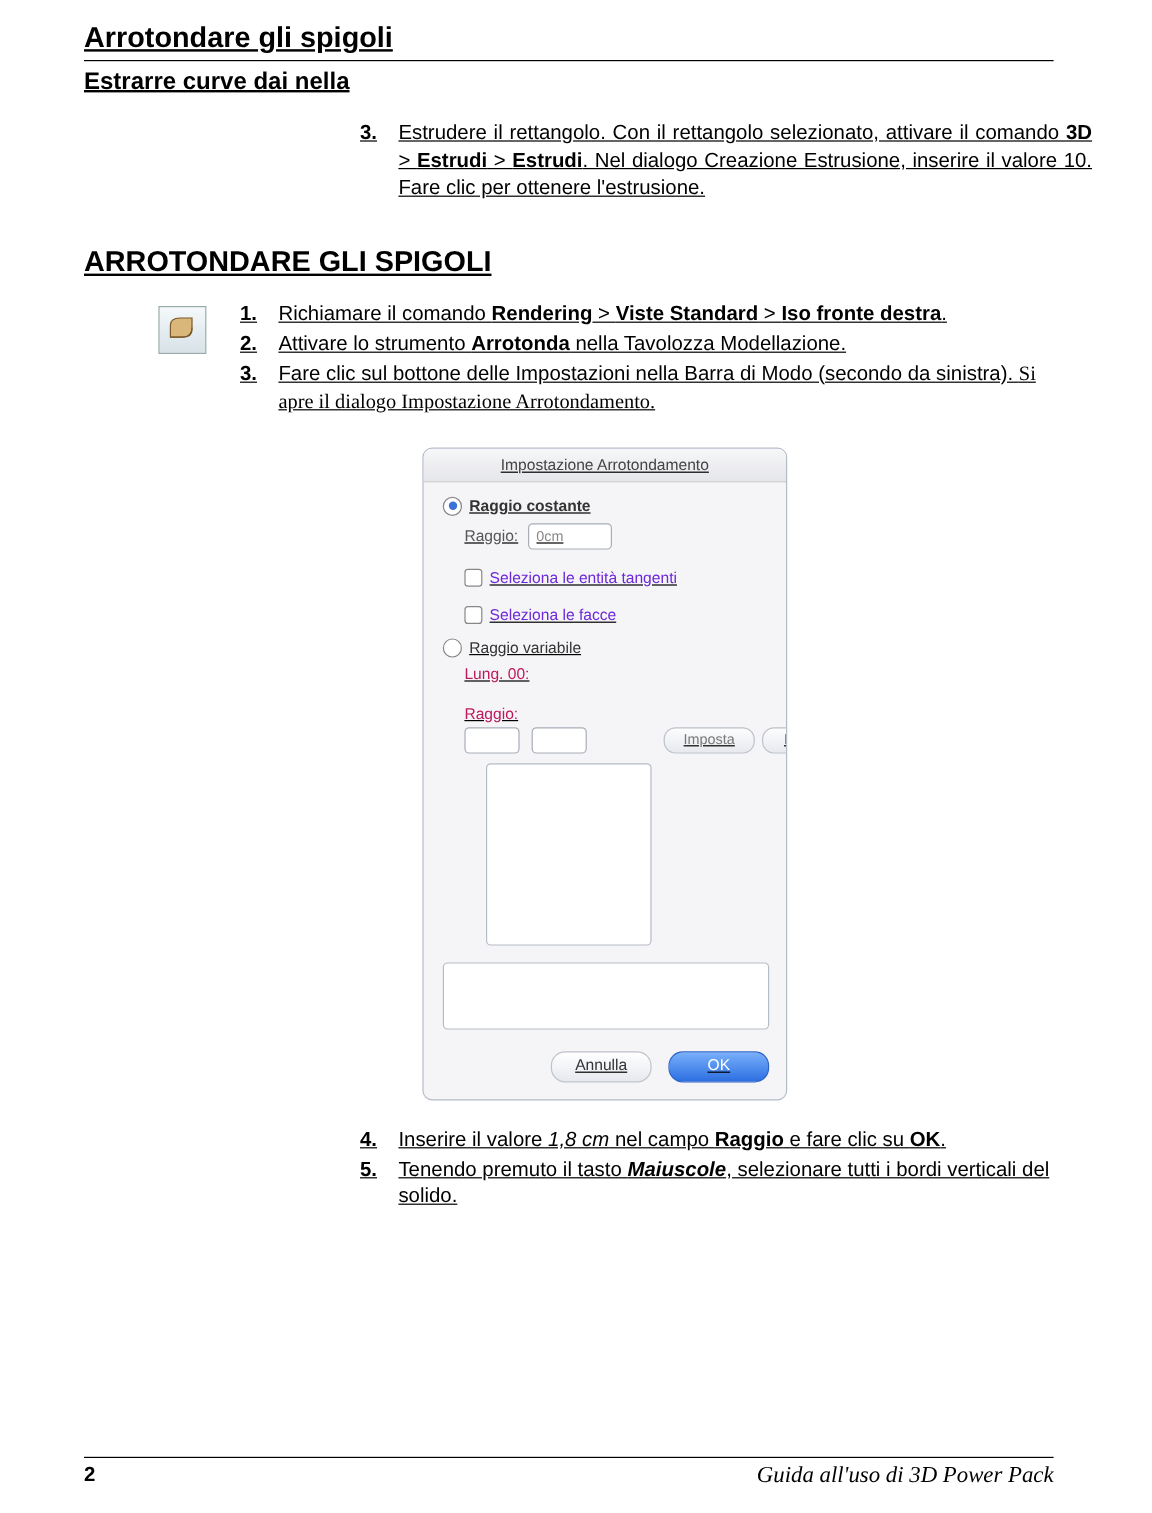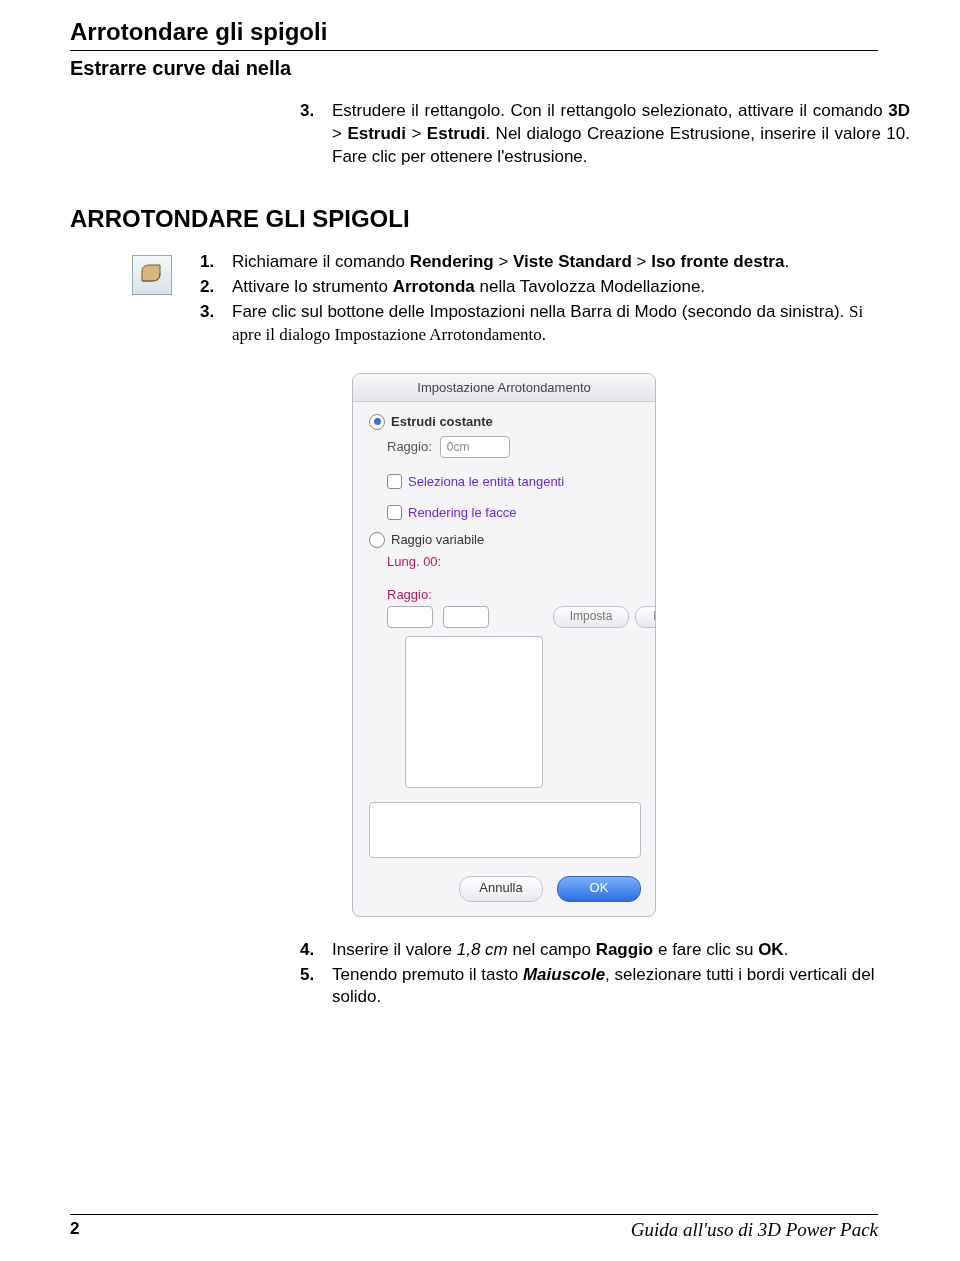--- a/index.html
+++ b/index.html
@@ -9,20 +9,21 @@
     background: #fff;
     color: #000;
     width: 960px;
   }
   .page {
     width: 936px;
     height: 1261px;
     position: relative;
     box-sizing: border-box;
     padding: 18px 58px 0 70px;
+    text-decoration: underline;
   }
   .head1 {
     font-size: 24px;
     font-weight: bold;
   }
   .hr {
     border: none;
     border-top: 1.5px solid #000;
     margin: 4px 0 6px 0;
   }
@@ -314,33 +315,33 @@
       </div>
     </div>
   </div>
 
   <div class="dialog-wrap">
     <div class="dialog">
       <div class="dialog-title">Impostazione Arrotondamento</div>
       <div class="dialog-body">
         <div class="radio-row">
           <span class="radio-dot sel"></span>
-          <b>Estrudi costante</b>
+          <b>Raggio costante</b>
         </div>
         <div class="field-row">
           <span>Raggio:</span>
           <input class="text-input" value="0cm" style="">
         </div>
         <div class="check-row">
           <span class="check-box"></span>
           <span>Seleziona le entità tangenti</span>
         </div>
         <div class="check-row" style="margin-bottom:12px">
           <span class="check-box"></span>
-          <span>Rendering le facce</span>
+          <span>Seleziona le facce</span>
         </div>
         <div class="radio-row">
           <span class="radio-dot"></span>
           <span>Raggio variabile</span>
         </div>
         <div class="var-row">
           <span>Lung. 00:</span>
           <span>Raggio:</span>
         </div>
         <div class="var-inputs">

